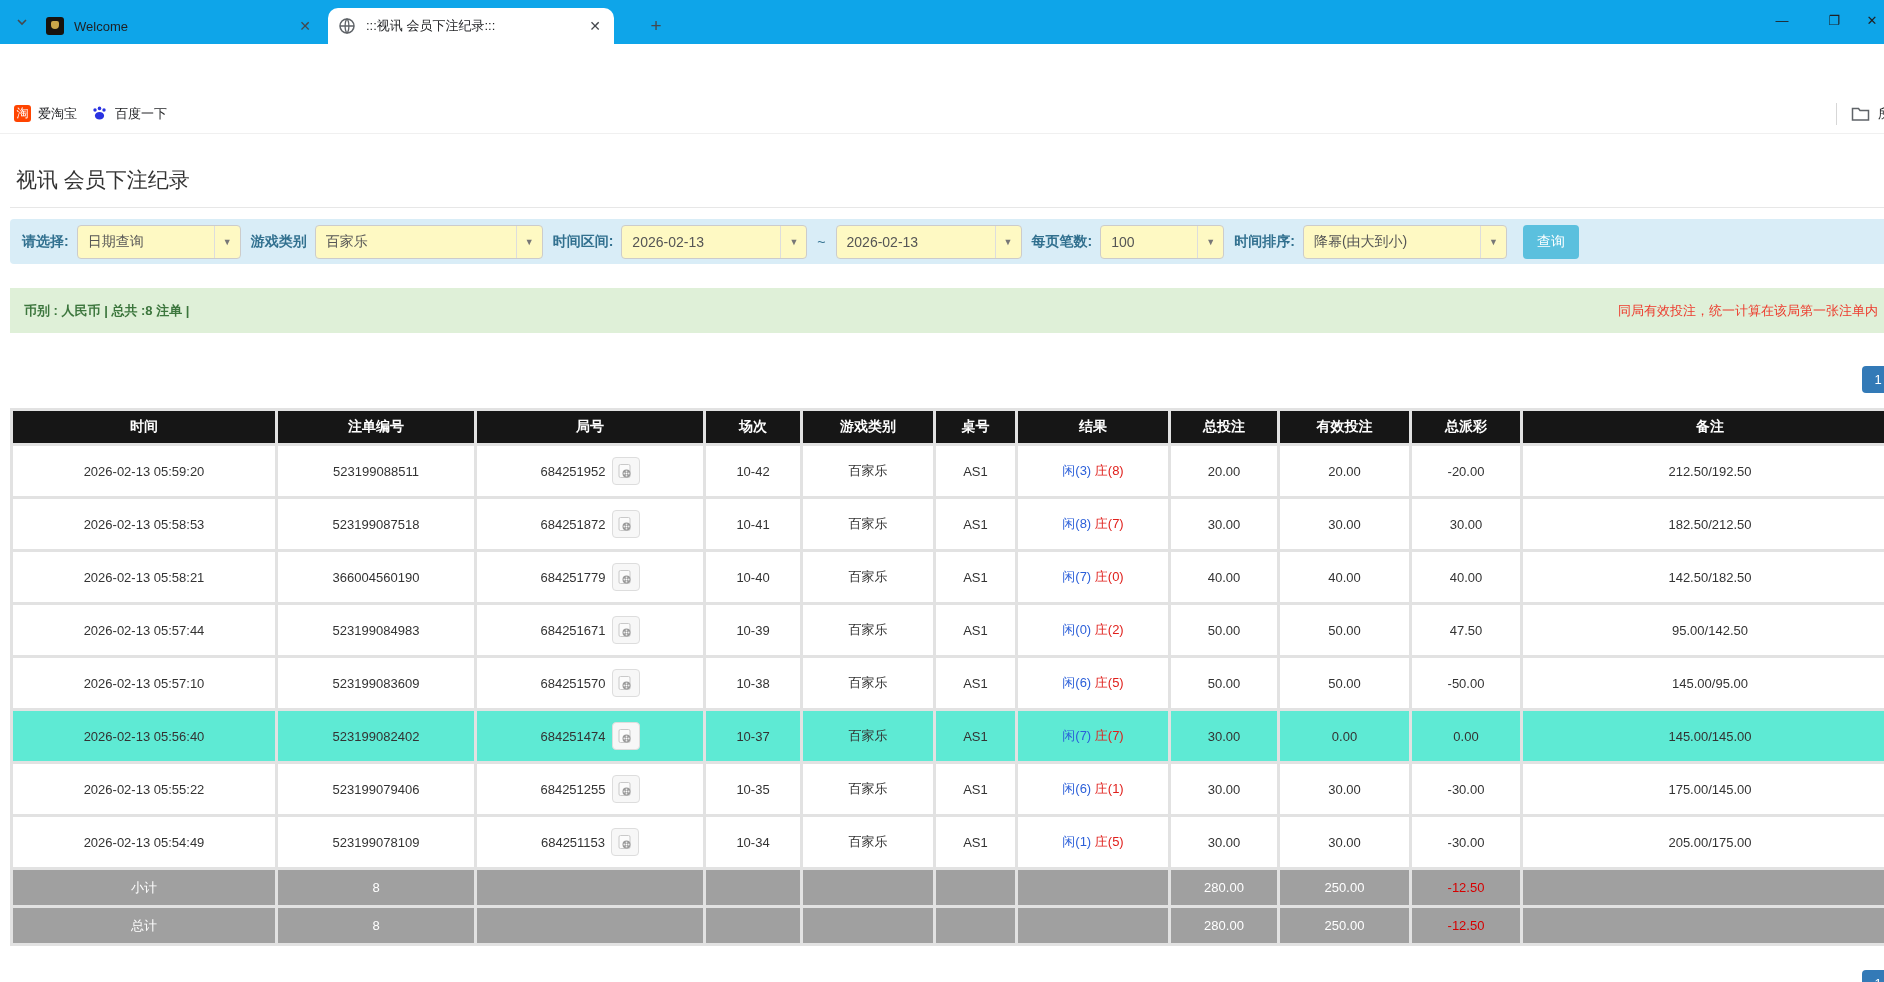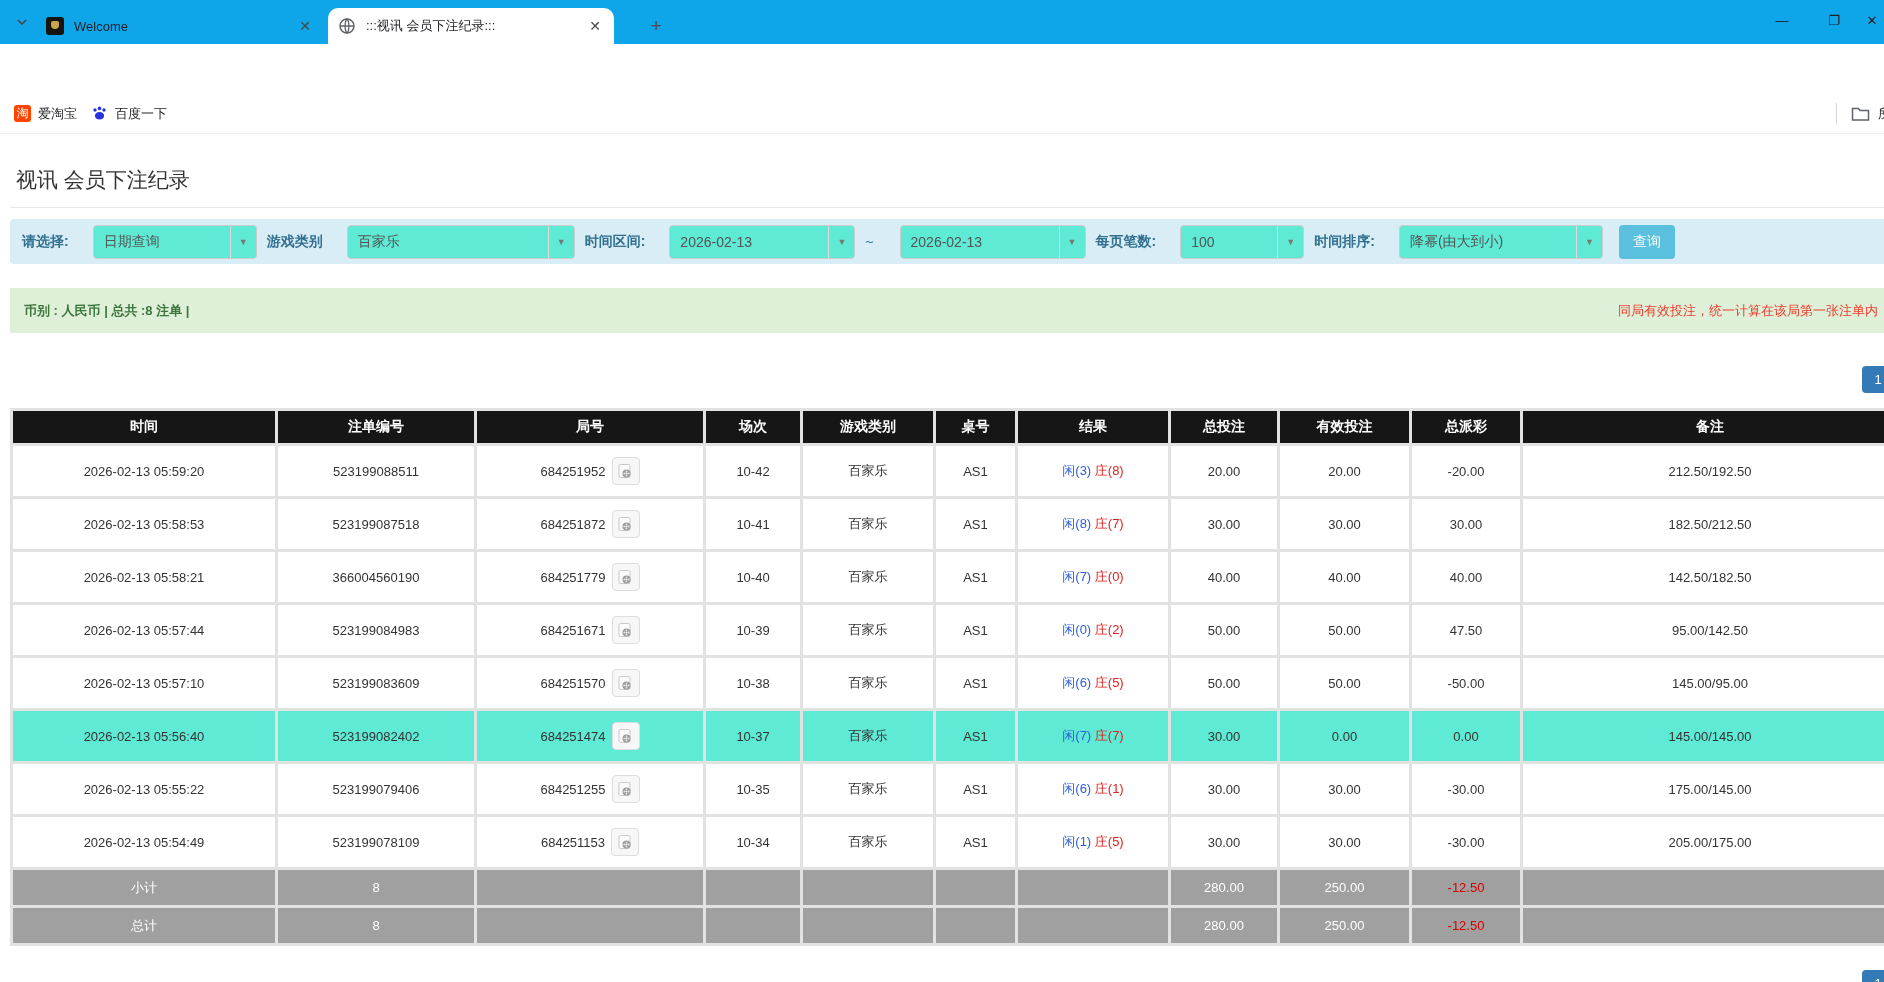--- a/index.html
+++ b/index.html
@@ -47,22 +47,22 @@
   .bm-divider { width:1px; height:22px; background:#d7d7d7; margin-right:14px; }
   .bm-right .txt { margin-left:8px; font-size:13px; color:#1f2023; white-space:nowrap; }
 
   
   .page-title { position:absolute; left:10px; top:166px; font-size:21px; color:#333;margin-left:6px; }
   .title-rule { position:absolute; left:10px; top:207px; width:1874px; border-top:1px solid #e7e7e7; }
 
   .filter-bar { position:absolute; left:10px; top:219px; width:1880px; height:45px; background:#d9edf7;
     border-radius:4px 0 0 4px; display:flex; align-items:center; padding-left:12px; }
   .f-label { font-size:14px; font-weight:bold; color:#31708f; white-space:nowrap; }
-  .f-select { height:34px; background:#5eead4; border:1px solid #ccc; border-radius:4px; display:flex;
-    align-items:center; margin:0 10px 0 24px; }
+  .f-select { height:34px; background:#fef9c3; border:1px solid #ccc; border-radius:4px; display:flex;
+    align-items:center; margin:0 10px 0 8px; }
   .f-select .val { font-size:14px; color:#555; padding:0 10px; white-space:nowrap; }
   .f-select .caret { width:26px; height:100%; border-left:1px solid #ddd; display:flex;
     align-items:center; justify-content:center; color:#777; font-size:9px; }
   .tilde { font-size:14px; color:#31708f; margin-right:2px; }
   .btn-search { height:34px; padding:0 14px; background:#5bc0de; color:#fff; font-size:14px;
     border:none; border-radius:4px; margin-left:6px; }
 
   .summary-bar { position:absolute; left:10px; top:288px; width:1880px; height:45px; background:#dff0d8;
     display:flex; align-items:center; font-size:13px; }
   .summary-left { color:#3c763d; margin-left:14px;font-weight:bold; }

